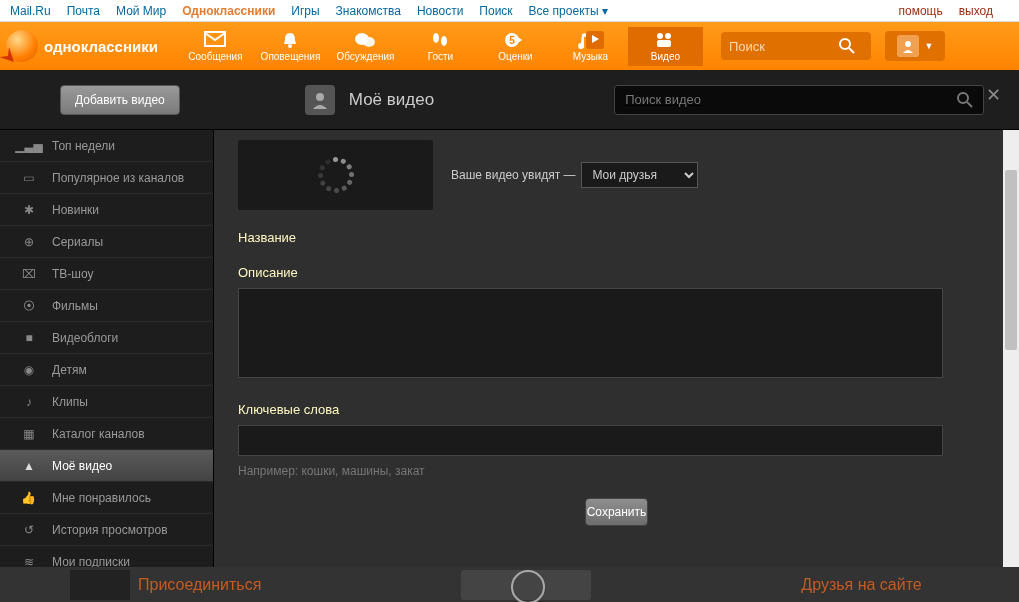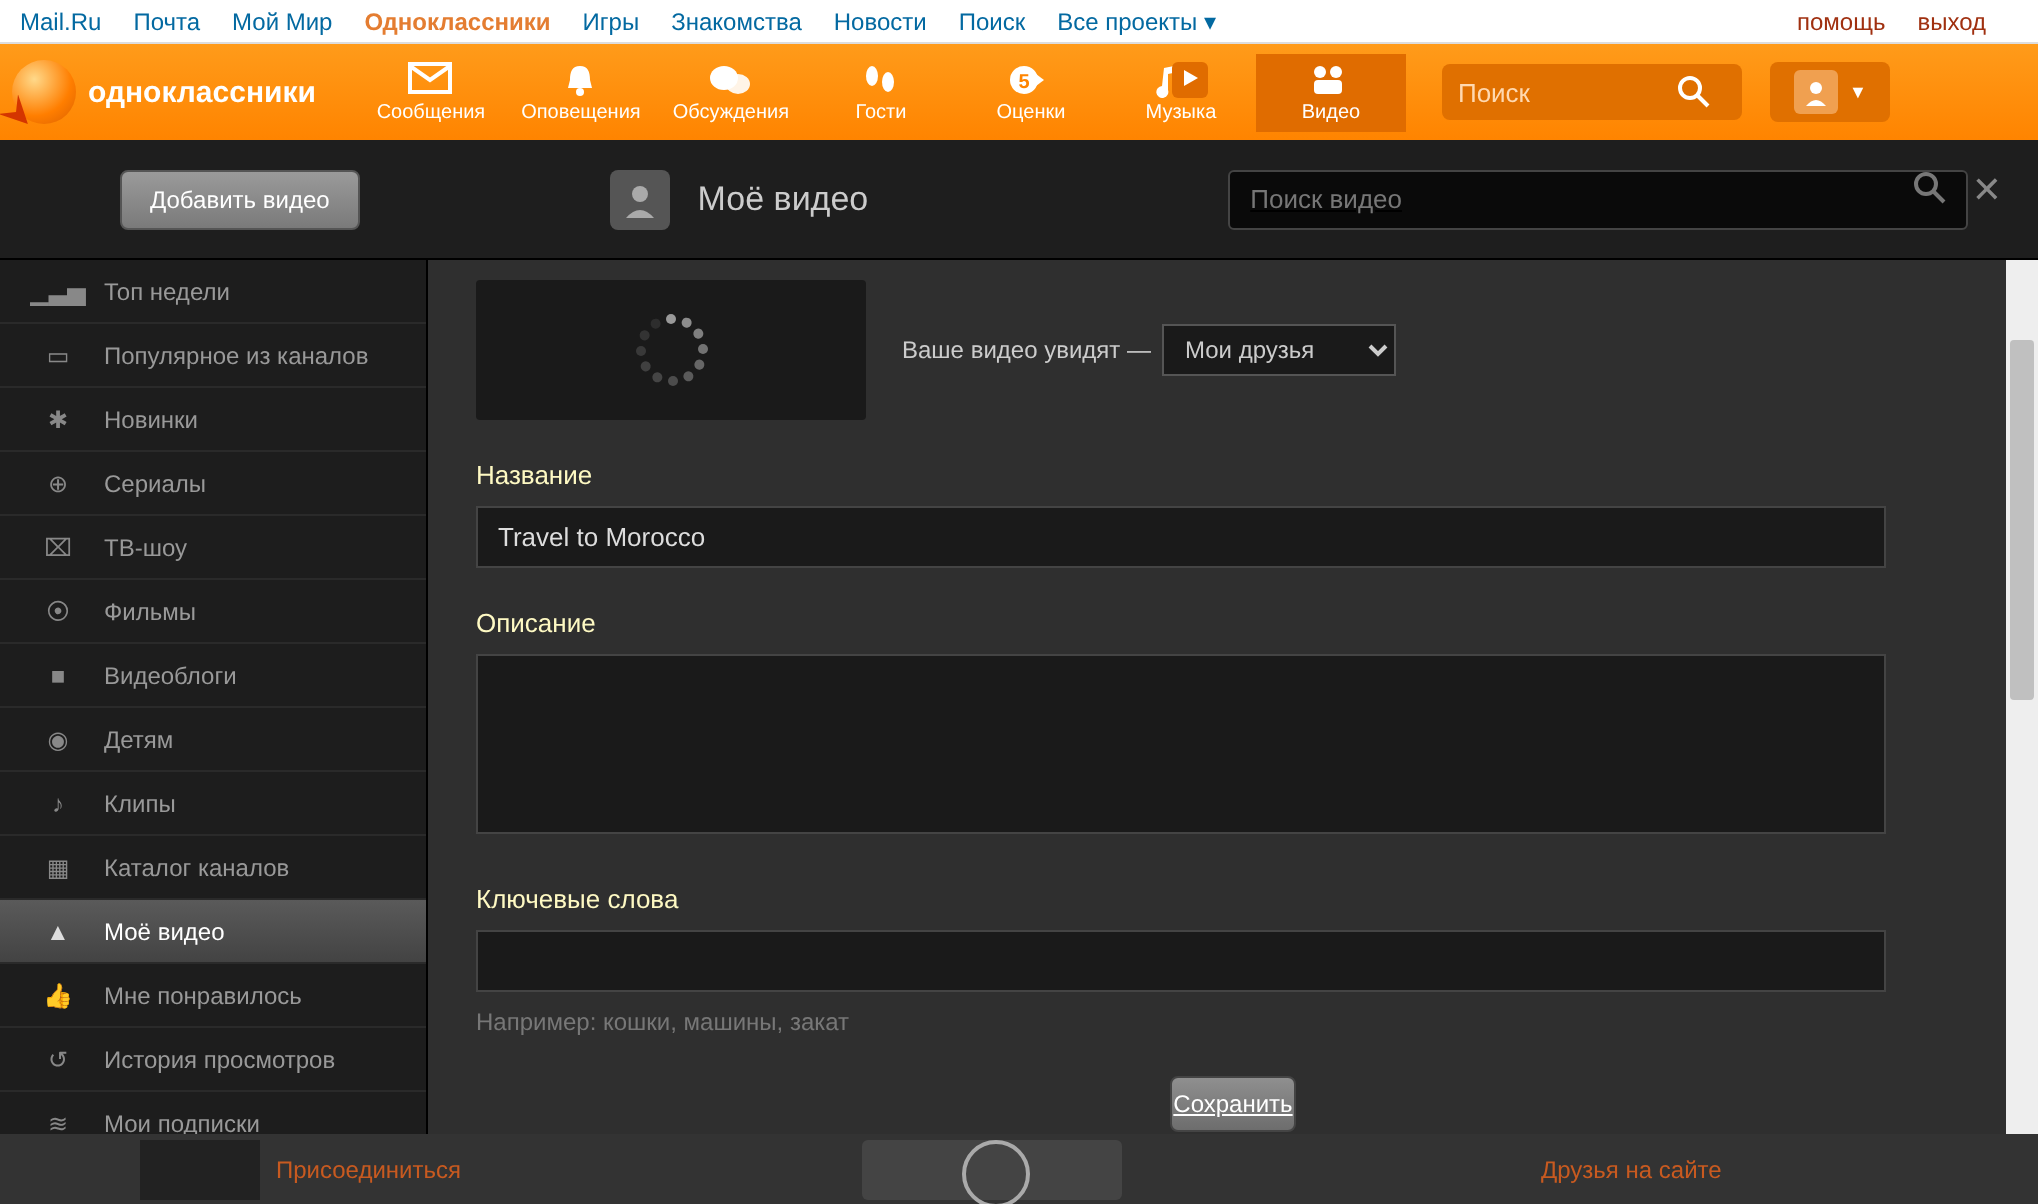--- a/index.html
+++ b/index.html
@@ -29,21 +29,21 @@
 .avatar-box { margin-left:14px; width:60px; height:30px; background:#e07000; border-radius:4px; display:flex; align-items:center; justify-content:center; gap:6px; }
 .avatar-ph { width:22px; height:22px; background:#f0a050; border-radius:3px; display:flex; align-items:center; justify-content:center; }
 
 
 .dark { position:absolute; top:70px; left:0; right:0; bottom:0; background:#111; }
 .dark-header { height:60px; display:flex; align-items:center; padding-left:60px; position:relative; background:#1e1e1e; border-bottom:1px solid #000; }
 .add-btn { background:linear-gradient(#9a9a9a,#7a7a7a); border:1px solid #555; border-radius:4px; color:#fff; font-size:12px; padding:7px 14px; cursor:pointer; }
 .title-block { display:flex; align-items:center; margin-left:125px; }
 .title-icon { width:30px; height:30px; background:#555; border-radius:4px; display:flex; align-items:center; justify-content:center; margin-right:14px; }
 .title-text { color:#ccc; font-size:17px; }
-.vsearch { margin-left:180px; width:370px; height:30px; background:#0a0a0a; border:1px solid #444; border-radius:3px; display:flex; padding:0 10px;text-decoration:underline; }
+.vsearch { margin-left:180px; width:370px; height:30px; background:#0a0a0a; border:1px solid #444; border-radius:3px; display:flex; align-items:center; padding:0 10px;text-decoration:underline; }
 .vsearch input { background:transparent; border:none; color:#aaa; font-size:13px; flex:1; outline:none; }
 .vsearch input::placeholder { color:#777; }
 .close-x { position:absolute; right:18px; top:14px; color:#888; font-size:18px; cursor:pointer; }
 
 .dark-body { display:flex; height:calc(100% - 60px); }
 .sidebar { width:214px; background:#1d1d1d; overflow-y:auto; border-right:1px solid #000; }
 .side-item { height:32px; display:flex; align-items:center; padding-left:18px; color:#999; font-size:12px; cursor:pointer; border-bottom:1px solid #2a2a2a; }
 .side-item.active { background:linear-gradient(#5a5a5a,#434343); color:#fff; }
 .side-item .ico { width:22px; margin-right:12px; color:#888; display:flex; align-items:center; justify-content:center; }
 .side-item.active .ico { color:#ddd; }
@@ -56,24 +56,24 @@
 .thumb { width:195px; height:70px; background:#1a1a1a; border-radius:2px; display:flex; align-items:center; justify-content:center; position:relative; }
 .spinner { width:36px; height:36px; position:relative; }
 .spinner span { position:absolute; width:5px; height:5px; background:#999; border-radius:50%; left:15px; top:0; transform-origin:3px 18px; }
 .visrow { margin-left:18px; display:flex; align-items:center; color:#ccc; font-size:12px; }
 .visrow select { margin-left:6px; background:#1a1a1a; color:#ccc; border:1px solid #555; padding:4px 24px 4px 6px; font-size:12px; }
 
 .field-label { color:#fef9c3; font-size:13px; margin-top:20px; margin-bottom:8px; }
 .tinput { width:705px; background:#1a1a1a; border:1px solid #444; color:#ddd; padding:7px 10px; font-size:13px; outline:none; }
 textarea.tinput { height:90px; resize:none; }
 .hint { color:#777; font-size:12px; margin-top:8px; }
-.save-btn { display:block; margin:20px auto 0; background:linear-gradient(#8f8f8f,#6d6d6d); border:1px solid #444; border-radius:4px; color:#fff; font-size:12px; padding:6px 1px; cursor:pointer;text-decoration:underline; }
-
-
-.bg-peek { position:absolute; left:0; right:0; bottom:0; height:35px; background:#333; display:flex; align-items:center; padding-left:70px; font-size:12px;text-align:right; }
+.save-btn { display:block; margin:20px auto 0; background:linear-gradient(#8f8f8f,#6d6d6d); border:1px solid #444; border-radius:4px; color:#fff; font-size:12px; padding:6px 1px; cursor:pointer; }
+
+
+.bg-peek { position:absolute; left:0; right:0; bottom:0; height:35px; background:#333; display:flex; align-items:center; padding-left:70px; font-size:16px;text-align:right; }
 .bg-peek .thumb2 { width:60px; height:30px; background:#222; margin-right:8px; }
 .bg-peek .join { color:#c85a20; margin-right:200px; }
 .bg-peek .circ { width:130px; height:30px; background:#444; border-radius:3px; margin-right:30px; position:relative; }
 .bg-peek .circ::after { content:""; position:absolute; left:50px; top:0; width:30px; height:30px; border:2px solid #aaa; border-radius:50%; }
 .bg-peek .friends { color:#c85a20; margin-left:180px; }
 </style>
 </head>
 <body>
 
 <div class="topbar">
@@ -273,21 +273,20 @@
         </div>
         <div class="visrow">
           <span>Ваше видео увидят —</span>
           <select>
             <option>Мои друзья</option>
           </select>
         </div>
       </div>
 
       <div class="field-label">Название</div>
-      <input class="tinput" value="Travel to Morocco" style="">
 
       <div class="field-label">Описание</div>
       <textarea class="tinput" style=""></textarea>
 
       <div class="field-label">Ключевые слова</div>
       <input class="tinput" value="" style="">
       <div class="hint">Например: кошки, машины, закат</div>
 
       <button class="save-btn">Сохранить</button>
 

